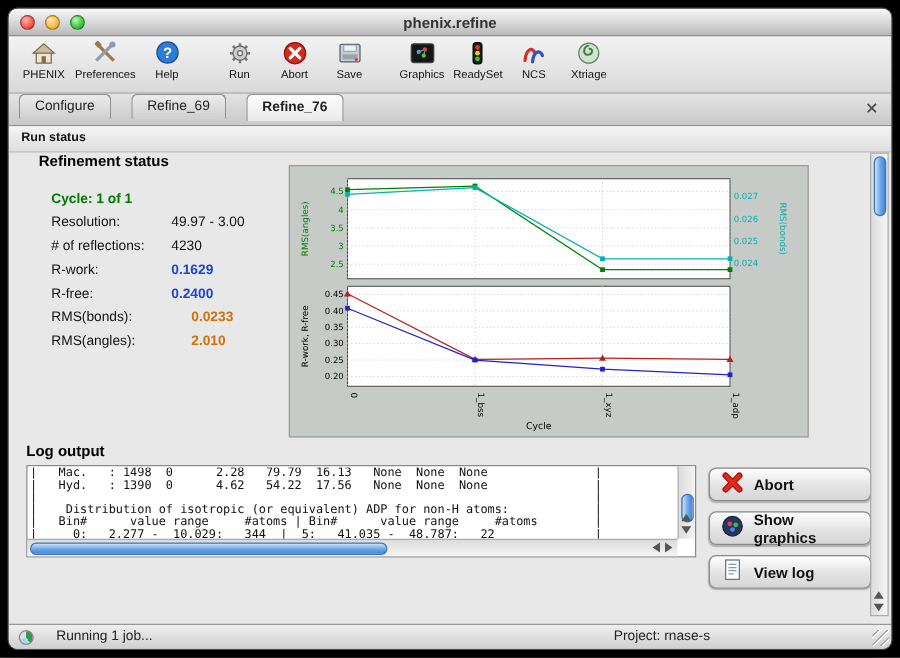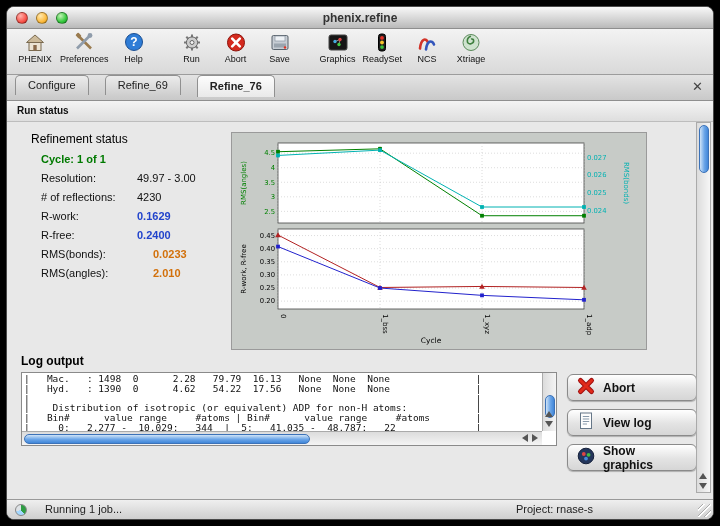--- a/index.html
+++ b/index.html
@@ -34,21 +34,21 @@
   .tab { padding:3px 12px 4px; font-size:11px; color:#222;
          background:linear-gradient(#ececec,#cfcfcf); border:1px solid #909090; border-bottom:none;
          border-radius:5px 5px 0 0; }
   .tab.active { background:linear-gradient(#fdfdfd,#e9e9e9); font-weight:bold; padding:4px 12px 5px; }
   .tab-close { position:absolute; right:10px; top:5px; font-size:13px; color:#444; line-height:13px; }
   
   .content { position:relative; flex:1; background:#e8e8e8; overflow:hidden; }
   .sect-bar { position:absolute; left:0; right:0; top:0; height:21px; padding:4px 10px;
               font-size:10px; font-weight:bold; color:#111;
               background:linear-gradient(#f4f4f4,#dedede); border-bottom:1px solid #bdbdbd; }
-  .ref-title { position:absolute; left:24px; top:31px; font-size:12px; font-weight:normal; color:#000; }
+  .ref-title { position:absolute; left:24px; top:21px; font-size:12px; font-weight:bold; color:#000; }
   .stats { position:absolute; left:34px; top:48px; width:186px; }
   .stat-row { display:flex; height:19px; font-size:11px; align-items:center; }
   .stat-label { width:96px; font-weight:normal; color:#111; }
   .stat-value { color:#111; }
   .c-green  { color:#007a00; font-weight:bold; }
   .c-blue   { color:#2244cc; font-weight:bold; }
   .c-orange { color:#d2700a; font-weight:bold;margin-left:16px; }
   .chart-panel { position:absolute; left:224px; top:31px; width:416px; height:218px;
                  background:#c7cbc7; border:1px solid #9a9a9a; }
   .chart-panel svg { display:block; margin:2px; font-family:"DejaVu Sans",sans-serif; }
@@ -73,21 +73,21 @@
   .actions { position:absolute; left:560px; top:273px; width:130px; display:flex;
              flex-direction:column; gap:8px; }
   .abtn { height:27px; border:1px solid #8a8a8a; border-radius:6px;
           background:linear-gradient(#ffffff,#e3e3e3 55%,#d6d6d6);
           box-shadow:0 1px 1px rgba(0,0,0,.25); display:flex; align-items:center;
           gap:7px; padding:0 8px; font-size:12px; font-weight:bold; color:#111; cursor:default; }
   
   .statusbar { height:20px; flex:0 0 20px; background:linear-gradient(#efefef,#cfcfcf);
                border-top:1px solid #999; position:relative; font-size:11px; color:#222; }
   .sb-left { position:absolute; left:26px; top:3px;margin-left:12px; }
-  .sb-proj { position:absolute; left:484px; top:3px;margin-left:25px; }
+  .sb-proj { position:absolute; left:484px; top:3px; }
   .spinner { position:absolute; left:8px; top:4px; width:12px; height:12px; border-radius:50%;
              background:conic-gradient(#2f9e44 0 40%, #a5d8ff 40% 70%, #dee2e6 70% 100%);
              border:1px solid #888; }
   .grip { position:absolute; right:2px; bottom:2px; width:13px; height:13px;
           background:repeating-linear-gradient(135deg,transparent 0 3px,#aaa 3px 4px,#fff 4px 5px); }
 </style>
 </head>
 <body>
 
 <div class="window">
@@ -349,37 +349,37 @@
     <div class="actions">
       <div class="abtn">
         <span><svg width="20" height="20" viewBox="0 0 20 20">
               <path d="M4.5 4.5 L15.5 15.5 M15.5 4.5 L4.5 15.5" stroke="#a01010" stroke-width="5" stroke-linecap="round"></path>
               <path d="M4.5 4.5 L15.5 15.5 M15.5 4.5 L4.5 15.5" stroke="#e02a1a" stroke-width="3" stroke-linecap="round"></path>
             </svg></span>
         <span>Abort</span>
       </div>
       <div class="abtn">
         <span><svg width="20" height="20" viewBox="0 0 20 20">
+              <circle cx="10" cy="10" r="7.8" fill="#24365c" stroke="#16213a"></circle>
+              <circle cx="7.8" cy="8" r="1.9" fill="#e04444"></circle>
+              <circle cx="12.6" cy="8.8" r="1.9" fill="#44bb44"></circle>
+              <circle cx="10" cy="12.6" r="1.9" fill="#4488dd"></circle>
+            </svg></span>
+        <span>Show graphics</span>
+      </div>
+      <div class="abtn">
+        <span><svg width="20" height="20" viewBox="0 0 20 20">
               <rect x="4.5" y="2" width="11" height="15.5" fill="#fdfdfd" stroke="#667788"></rect>
               <line x1="6.8" y1="5.5" x2="13.2" y2="5.5" stroke="#8899aa"></line>
               <line x1="6.8" y1="8" x2="13.2" y2="8" stroke="#8899aa"></line>
               <line x1="6.8" y1="10.5" x2="13.2" y2="10.5" stroke="#8899aa"></line>
               <line x1="6.8" y1="13" x2="11" y2="13" stroke="#8899aa"></line>
             </svg></span>
         <span>View log</span>
       </div>
-      <div class="abtn">
-        <span><svg width="20" height="20" viewBox="0 0 20 20">
-              <circle cx="10" cy="10" r="7.8" fill="#24365c" stroke="#16213a"></circle>
-              <circle cx="7.8" cy="8" r="1.9" fill="#e04444"></circle>
-              <circle cx="12.6" cy="8.8" r="1.9" fill="#44bb44"></circle>
-              <circle cx="10" cy="12.6" r="1.9" fill="#4488dd"></circle>
-            </svg></span>
-        <span>Show graphics</span>
-      </div>
     </div>
 
     <div class="main-scroll">
       <div class="thumb-v" style="top:2px;height:48px;"></div>
       <div class="arrow" style="right:3px;bottom:13px;border-left:4px solid transparent;border-right:4px solid transparent;border-bottom:6px solid #555;"></div>
       <div class="arrow" style="right:3px;bottom:3px;border-left:4px solid transparent;border-right:4px solid transparent;border-top:6px solid #555;"></div>
     </div>
   </div>
 
   <div class="statusbar">

